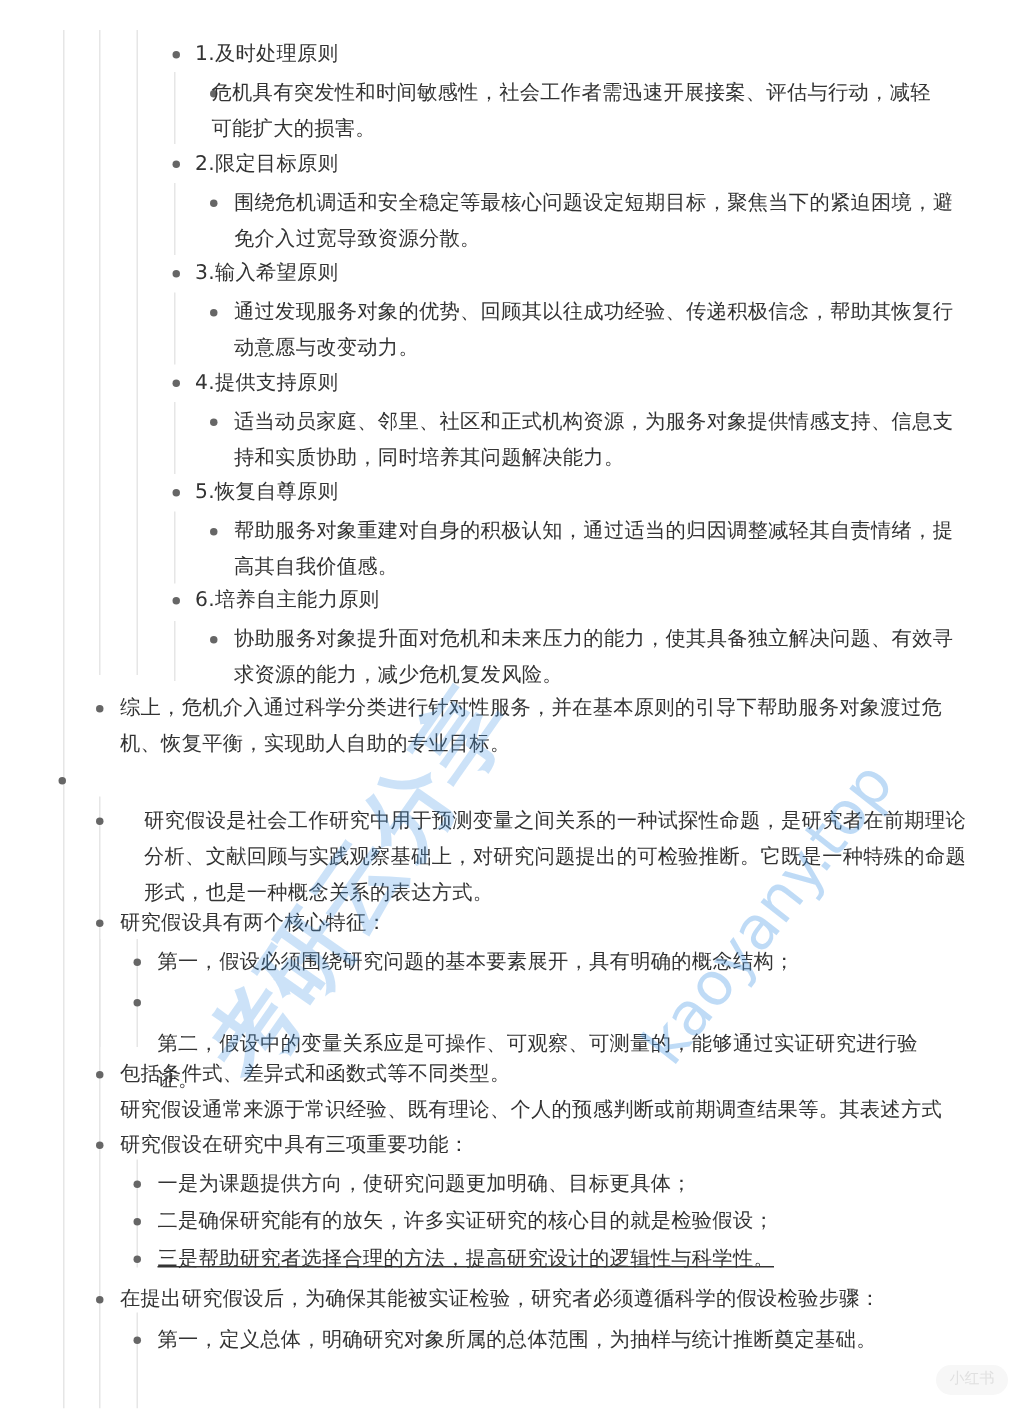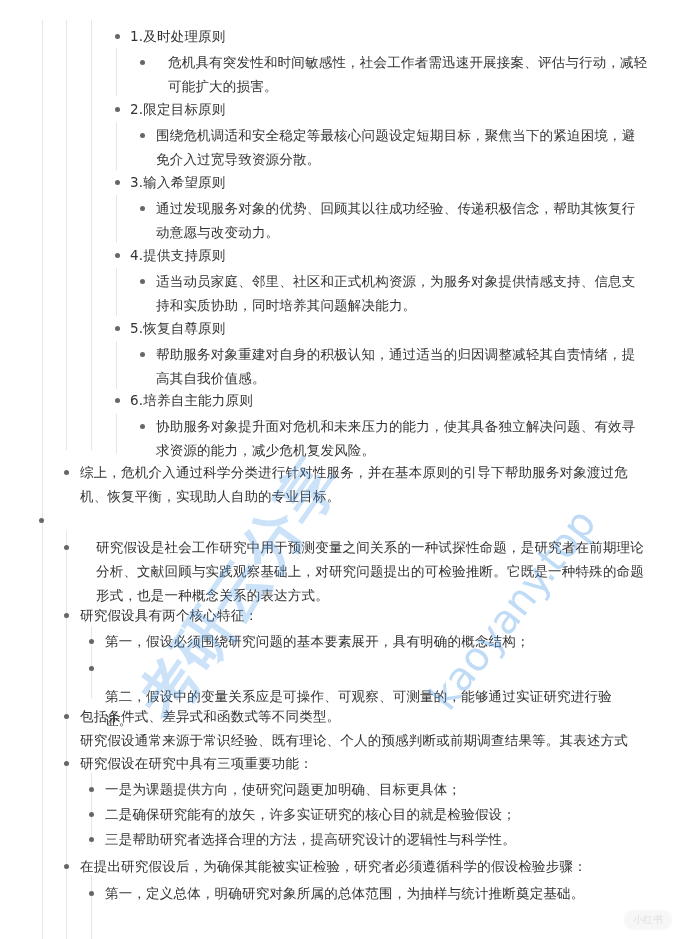--- a/index.html
+++ b/index.html
@@ -32,21 +32,21 @@
   <div class="guide" style="left:116px; top:414px; height:40px;"></div>
   <div class="guide" style="left:66px; top:531px; height:408px;"></div>
   <div class="guide" style="left:66px; top:626px; height:72px;"></div>
   <div class="guide" style="left:91px; top:626px; height:72px;"></div>
   <div class="guide" style="left:91px; top:773px; height:72px;"></div>
   <div class="guide" style="left:91px; top:875px; height:64px;"></div>
 
   <div class="bullet" style="left:115px; top:34px;"></div>
   <div class="item" style="left:130px; top:24px;">1.及时处理原则</div>
   <div class="bullet" style="left:140px; top:60px;"></div>
-  <div class="item" style="left:168px; top:50px;">
+  <div class="item" style="left:141px; top:50px;">
     <div>危机具有突发性和时间敏感性，社会工作者需迅速开展接案、评估与行动，减轻</div>
     <div>可能扩大的损害。</div>
   </div>
 
   <div class="bullet" style="left:115px; top:107px;"></div>
   <div class="item" style="left:130px; top:97px;text-align:center;">2.限定目标原则</div>
   <div class="bullet" style="left:140px; top:133px;"></div>
   <div class="item" style="left:156px; top:123px;">
     <div>围绕危机调适和安全稳定等最核心问题设定短期目标，聚焦当下的紧迫困境，避</div>
     <div>免介入过宽导致资源分散。</div>
@@ -115,21 +115,21 @@
     <div>研究假设通常来源于常识经验、既有理论、个人的预感判断或前期调查结果等。其表述方式</div>
   </div>
 
   <div class="bullet" style="left:64px; top:761px;"></div>
   <div class="item" style="left:80px; top:751px;">研究假设在研究中具有三项重要功能：</div>
   <div class="bullet" style="left:89px; top:787px;"></div>
   <div class="item" style="left:105px; top:777px;">一是为课题提供方向，使研究问题更加明确、目标更具体；</div>
   <div class="bullet" style="left:89px; top:812px;"></div>
   <div class="item" style="left:105px; top:802px;">二是确保研究能有的放矢，许多实证研究的核心目的就是检验假设；</div>
   <div class="bullet" style="left:89px; top:837px;"></div>
-  <div class="item" style="left:105px; top:827px;">三是帮助研究者选择合理的方法，提高研究设计的逻辑性与科学性。</div>
+  <div class="item" style="left:105px; top:827px;text-decoration:underline;">三是帮助研究者选择合理的方法，提高研究设计的逻辑性与科学性。</div>
 
   <div class="bullet" style="left:64px; top:864px;"></div>
   <div class="item" style="left:80px; top:854px;">在提出研究假设后，为确保其能被实证检验，研究者必须遵循科学的假设检验步骤：</div>
   <div class="bullet" style="left:89px; top:891px;"></div>
   <div class="item" style="left:105px; top:881px;">第一，定义总体，明确研究对象所属的总体范围，为抽样与统计推断奠定基础。</div>
 
   <div class="wm-cn" style="left:120px; top:690px;">考研云分享</div>
   <div class="watermark" style="left:420px; top:690px;">kaoyany.top</div>
 
   <div class="corner-btn">小红书</div>

